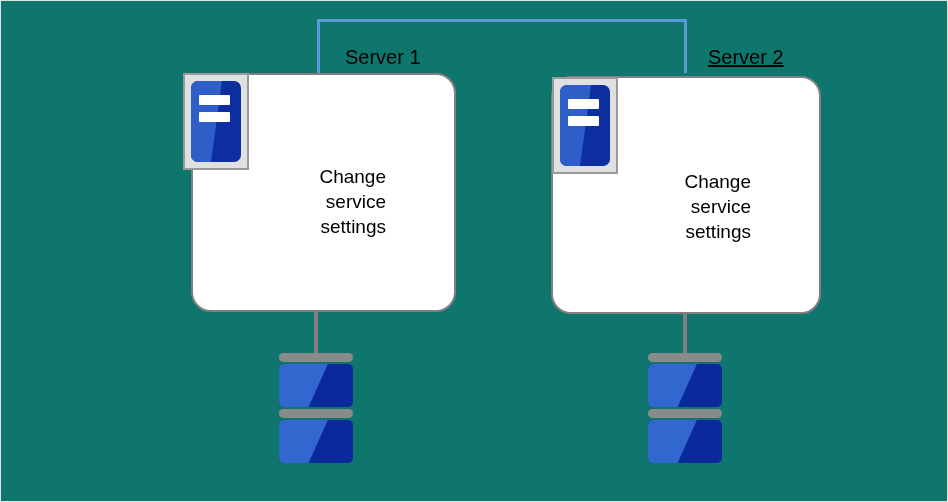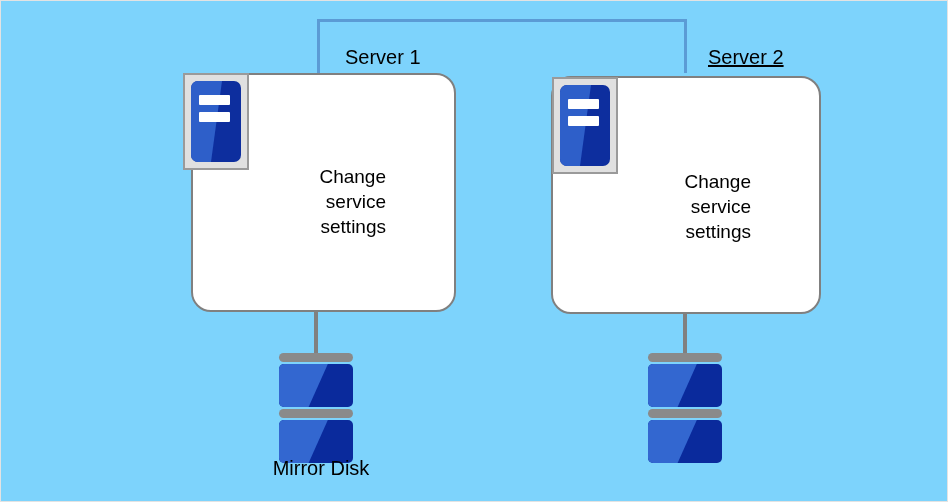--- a/index.html
+++ b/index.html
@@ -7,21 +7,21 @@
     padding: 0;
     background: #ffffff;
   }
   body {
     font-family: "Liberation Sans", sans-serif;
   }
   #canvas {
     position: relative;
     width: 948px;
     height: 502px;
-    background: #7dd3fc;
+    background: #0f766e;
     border: 1px solid #e3e3e3;
     box-sizing: border-box;
     overflow: hidden;
   }
 
   
   .bracket-top {
     position: absolute;
     background: #5b9bd5;
   }
@@ -220,21 +220,20 @@
     <div class="disk-plate"></div>
     <div class="disk-block">
       <div class="disk-block-sheen"></div>
     </div>
     <div class="disk-plate"></div>
     <div class="disk-block">
       <div class="disk-block-sheen"></div>
     </div>
   </div>
 
-  <div class="disk-caption" id="disk1-caption">Mirror Disk</div>
 
   <div class="disk" id="disk2">
     <div class="disk-plate"></div>
     <div class="disk-block">
       <div class="disk-block-sheen"></div>
     </div>
     <div class="disk-plate"></div>
     <div class="disk-block">
       <div class="disk-block-sheen"></div>
     </div>

